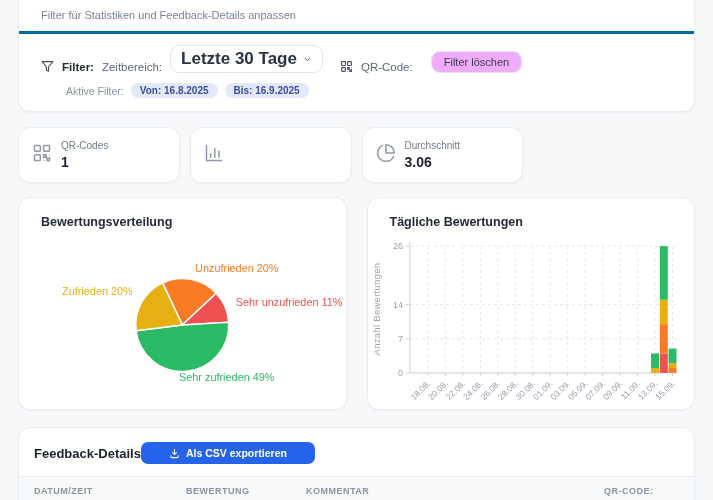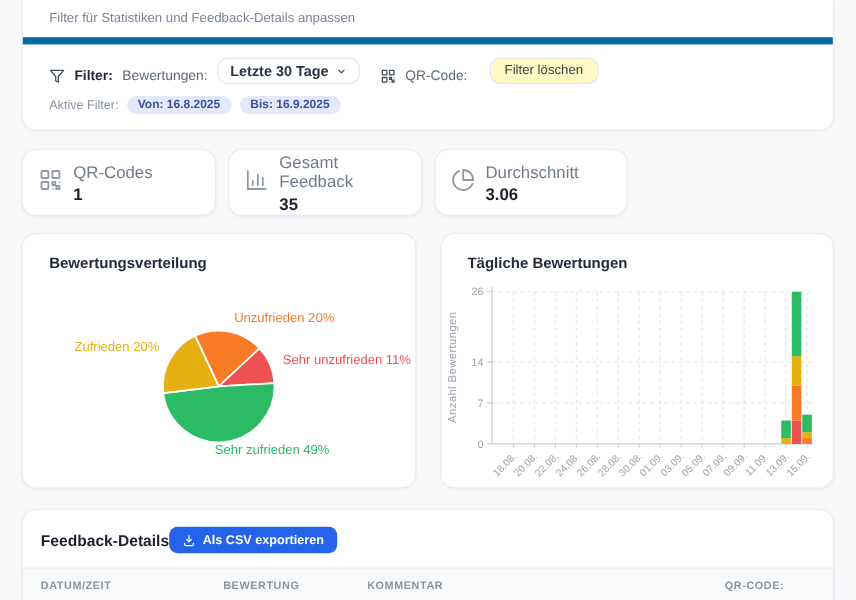--- a/index.html
+++ b/index.html
@@ -3,57 +3,57 @@
 <meta charset="utf-8">
 <style>
   * { margin:0; padding:0; box-sizing:border-box; }
   html,body { width:713px; height:500px; overflow:hidden; }
   body { background:#f7f8fa; font-family:"Liberation Sans", sans-serif; color:#242b38; }
   .page { padding:0 18px; }
   .card { background:#fff; border:1px solid #e9ecf1; border-radius:12px; box-shadow:0 1px 2px rgba(16,24,40,.04); }
 
   
   .filter-card { border-top-left-radius:0; border-top-right-radius:0; border-top:none; }
-  .filter-head { padding:5px 22px 8px; border-bottom:6px solid #0369a1; }
+  .filter-head { padding:5px 22px 8px; border-bottom:3px solid #0369a1; }
   .filter-head span { font-size:11px; color:#7a8494; }
   .filter-controls { display:flex; align-items:flex-end; gap:8px; padding:11px 22px 0; }
   .lbl { font-size:11.5px; color:#5d6878; }
   .lbl.strong { font-weight:bold; color:#242b38; }
   .icon { display:inline-flex; align-items:center; color:#444d5c; }
   .icon svg { display:block; }
   .select { display:inline-flex; align-items:center; gap:6px; background:#fff; border:1px solid #e1e6ee;
-            border-radius:9px; padding:3px 10px; font-size:12px; font-weight:600; color:#2a3342;
+            border-radius:9px; padding:3px 10px; font-size:17px; font-weight:600; color:#2a3342;
             font-family:inherit; cursor:pointer; }
   .select.muted { color:#9aa5b5; }
-  .btn-outline { margin-left:10px; background:#fef9c3; border:1px solid #e1e6ee; border-radius:9px;
+  .btn-outline { margin-left:10px; background:#f0abfc; border:1px solid #e1e6ee; border-radius:9px;
             padding:4px 12px; font-size:11px; color:#39414f; font-family:inherit; cursor:pointer; }
   .filter-active { display:flex; align-items:center; gap:7px; padding:10px 22px 13px; }
-  .filter-active .al { font-size:10.5px; color:#8b94a3; }
+  .filter-active .al { font-size:10.5px; color:#8b94a3;margin-left:25px; }
   .chip { background:#e3e9fb; color:#3b4da3; font-size:10px; font-weight:600; border-radius:999px; padding:2px 9px; }
 
   
   .stats { display:grid; grid-template-columns:repeat(4,1fr); gap:10px; margin-top:15px; }
   .stat-card { display:flex; align-items:center; gap:9px; padding:10px 13px; height:56px; }
   .stat-icon { color:#8f98a8; flex:0 0 auto; }
-  .stat-label { font-size:14px; color:#6f7a8a; }
+  .stat-label { font-size:10px; color:#6f7a8a; }
   .stat-value { font-size:14px; font-weight:bold; color:#1c2330; margin-top:3px; }
 
   
   .charts { display:grid; grid-template-columns:1fr 1fr; gap:20px; margin-top:14px; }
   .chart-card { height:213px; overflow:hidden; }
   .chart-title { font-size:12.5px; font-weight:bold; color:#242b38; padding:17px 22px 6px; }
   .chart-card svg { display:block; width:100%; }
 
   
   .table-card { margin-top:17px; height:140px; overflow:hidden; }
   .table-head { display:flex; align-items:center; justify-content:flex-start; padding:14px 18px 12px 15px; }
   .table-title { font-size:13px; font-weight:bold; color:#1c2330; }
   .table-sub { font-size:11px; color:#7c8798; margin-top:4px; }
   .btn-primary { display:inline-flex; align-items:center; gap:6px; background:#2563eb; color:#fff; border:none;
-            border-radius:7px; height:22px; padding:0 11px; font-size:10.5px; font-weight:600;
+            border-radius:7px; height:22px; padding:0 28px; font-size:10.5px; font-weight:600;
             font-family:inherit; cursor:pointer; }
   table { width:100%; border-collapse:collapse; table-layout:fixed; }
   thead th { background:#f8f9fb; border-top:1px solid #e9edf2; border-bottom:1px solid #e9edf2;
             font-size:9px; font-weight:600; letter-spacing:.5px; text-transform:uppercase; color:#8a93a3;
             text-align:left; padding:9px 6px 9px 0; }
   th.c1, td.c1 { padding-left:15px; }
 </style>
 </head>
 <body>
 
@@ -63,21 +63,21 @@
     <div class="filter-head">
       <span>Filter für Statistiken und Feedback-Details anpassen</span>
     </div>
     <div class="filter-controls">
       <span class="icon">
         <svg width="13" height="13" viewBox="0 0 24 24" fill="none" stroke="currentColor" stroke-width="2" stroke-linejoin="round">
             <path d="M22 3H2l8 9.46V19l4 2v-8.54L22 3z"></path>
           </svg>
       </span>
       <span class="lbl strong">Filter:</span>
-      <span class="lbl">Bewertungen:</span>
+      <span class="lbl">Zeitbereich:</span>
       <button class="select">
         <span>Letzte 30 Tage</span>
         <span class="icon">
             <svg width="9" height="9" viewBox="0 0 24 24" fill="none" stroke="currentColor" stroke-width="2.5" stroke-linecap="round" stroke-linejoin="round">
               <polyline points="6 9 12 15 18 9"></polyline>
             </svg>
           </span>
       </button>
       <span class="icon" style="margin-left:9px">
         <svg width="13" height="13" viewBox="0 0 24 24" fill="none" stroke="currentColor" stroke-width="2">
@@ -112,24 +112,20 @@
         <div class="stat-value">1</div>
       </div>
     </div>
     <div class="card stat-card">
       <span class="stat-icon">
         <svg width="20" height="20" viewBox="0 0 24 24" fill="none" stroke="currentColor" stroke-width="1.8" stroke-linecap="round">
             <path d="M3 3v18h18"></path>
             <path d="M8 17v-4M13 17V7M18 17v-7"></path>
           </svg>
       </span>
-      <div>
-        <div class="stat-label">Gesamt Feedback</div>
-        <div class="stat-value">35</div>
-      </div>
     </div>
     <div class="card stat-card">
       <span class="stat-icon">
         <svg width="20" height="20" viewBox="0 0 24 24" fill="none" stroke="currentColor" stroke-width="1.8" stroke-linecap="round" stroke-linejoin="round">
             <path d="M21.21 15.89A10 10 0 1 1 8 2.83"></path>
             <path d="M22 12A10 10 0 0 0 12 2v10z"></path>
           </svg>
       </span>
       <div>
         <div class="stat-label">Durchschnitt</div>

